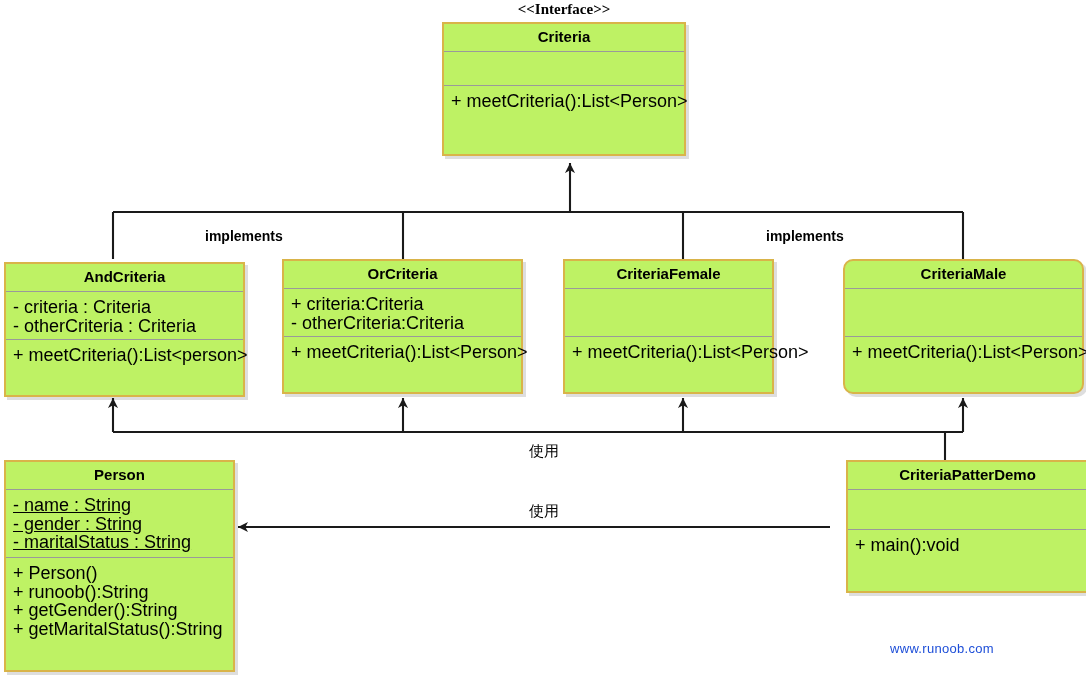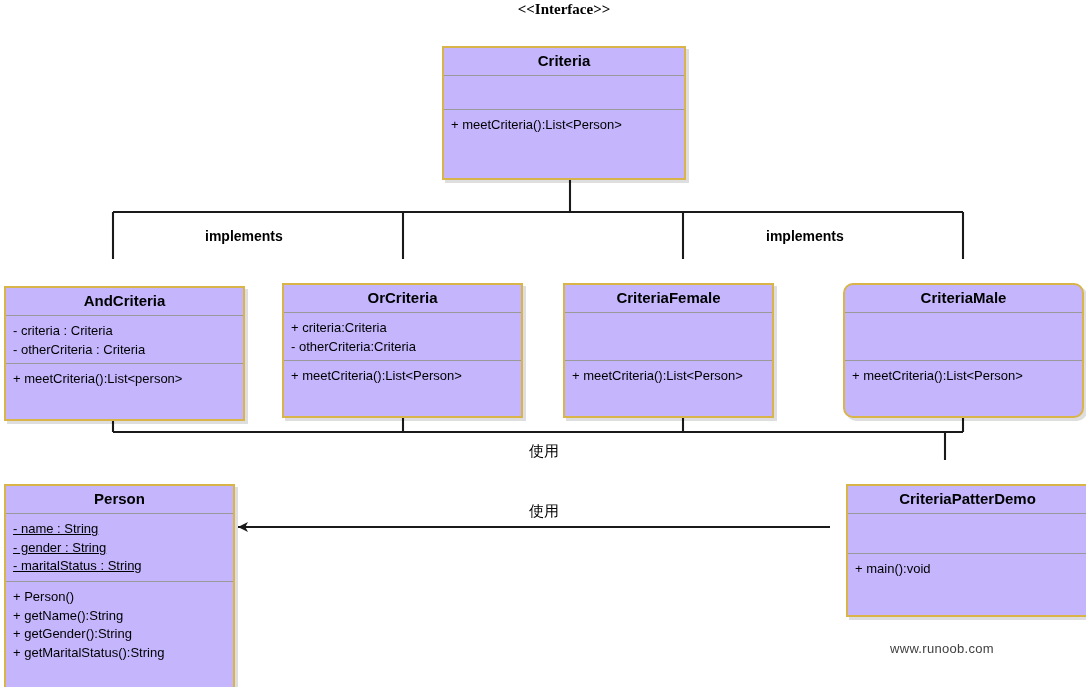--- a/index.html
+++ b/index.html
@@ -28,37 +28,36 @@
     left: 0; top: 0;
     width: 1086px;
     height: 687px;
     pointer-events: none;
   }
 
   
   .uml-box {
     position: absolute;
     box-sizing: border-box;
-    background: #c4b5fd;
+    background: #bef264;
     border: 2px solid #d9b449;
     box-shadow: 3px 3px 0 rgba(0,0,0,0.13);
-    margin-top: 24px;
   }
   .uml-title {
     text-align: center;
     font-weight: bold;
     font-size: 15px;
     padding: 5px 4px 6px 4px;
     line-height: 16px;
     border-bottom: 1px solid #9a9a9a;
     white-space: nowrap;
   }
   .uml-section {
     padding: 6px 6px 6px 7px;
-    font-size: 13px;
+    font-size: 18px;
     line-height: 18.5px;
     box-sizing: border-box;
   }
   .uml-section.with-divider {
     border-bottom: 1px solid #9a9a9a;
   }
   .uml-section .member {
     white-space: nowrap;
   }
   .uml-section.empty {
@@ -84,21 +83,21 @@
     font-size: 15px;
     font-weight: bold;
     white-space: nowrap;
     text-align: center;
   }
 
   
   .watermark {
     position: absolute;
     font-size: 13px;
-    color: #404040;
+    color: #1d4ed8;
     white-space: nowrap;
     letter-spacing: 0.3px;
   }
 </style>
 </head>
 <body>
 
 <div id="diagram-canvas">
 
   <svg class="connectors" viewBox="0 0 1086 687">
@@ -184,21 +183,21 @@
 
   <div class="uml-box" style="left:4px; top:460px; width:231px; height:212px;">
     <div class="uml-title">Person</div>
     <div class="uml-section with-divider" style="height:68px;text-decoration:underline;">
       <div class="member">- name : String</div>
       <div class="member">- gender : String</div>
       <div class="member">- maritalStatus : String</div>
     </div>
     <div class="uml-section">
       <div class="member">+ Person()</div>
-      <div class="member">+ getName():String</div>
+      <div class="member">+ runoob():String</div>
       <div class="member">+ getGender():String</div>
       <div class="member">+ getMaritalStatus():String</div>
     </div>
   </div>
 
   <div class="uml-box" style="left:846px; top:460px; width:243px; height:133px;">
     <div class="uml-title">CriteriaPatterDemo</div>
     <div class="uml-section with-divider empty" style="height:40px;"></div>
     <div class="uml-section">
       <div class="member">+ main():void</div>

